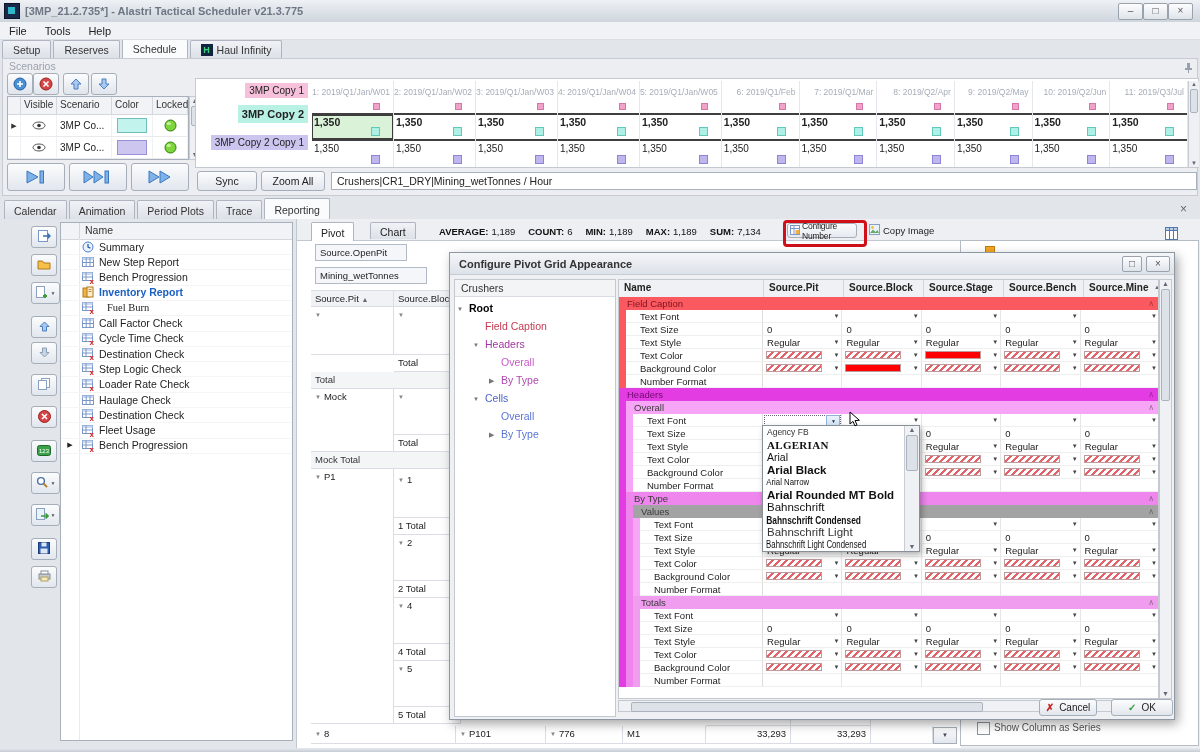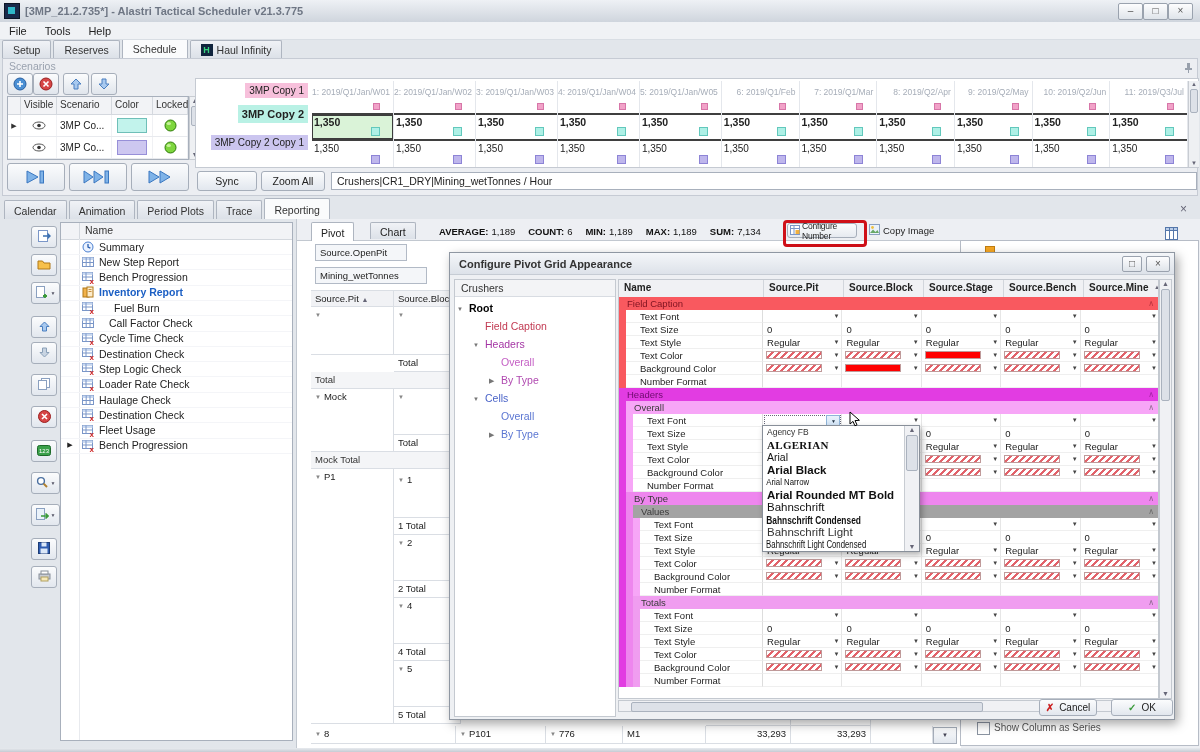--- a/index.html
+++ b/index.html
@@ -490,34 +490,34 @@
           <div style="width: 18px; text-align: center; font-size: 7px; color: rgb(34, 34, 34);"></div>
           <div class="ric" style="margin-left: 3px;">
             <svg width="13" height="13">
               <rect x="0.5" y="1.5" width="10" height="8" fill="#fff" stroke="#7a96c8"></rect>
               <rect x="0.5" y="1.5" width="10" height="2.4" fill="#c8d8f0"></rect>
               <line x1="4" y1="1.5" x2="4" y2="9.5" stroke="#7a96c8"></line>
               <line x1="0.5" y1="6" x2="10.5" y2="6" stroke="#7a96c8"></line>
               <text x="7.5" y="13" font-size="8" fill="#cc2222" font-weight="bold" font-family="sans-serif">x</text>
             </svg>
           </div>
-          <div style="margin-left: 18px;">Fuel Burn</div>
+          <div style="margin-left: 11px; font-family: Liberation Serif, serif;">Fuel Burn</div>
         </div>
         <div class="rp-row" style="top: 76.5px;">
           <div style="width: 18px; text-align: center; font-size: 7px; color: rgb(34, 34, 34);"></div>
           <div class="ric" style="margin-left: 3px;">
             <svg width="12" height="12">
               <rect x="0.5" y="1.5" width="11" height="9" fill="#fff" stroke="#7a96c8"></rect>
               <rect x="0.5" y="1.5" width="11" height="2.5" fill="#c8d8f0"></rect>
               <line x1="4.2" y1="1.5" x2="4.2" y2="10.5" stroke="#7a96c8"></line>
               <line x1="8" y1="1.5" x2="8" y2="10.5" stroke="#7a96c8"></line>
               <line x1="0.5" y1="6.5" x2="11.5" y2="6.5" stroke="#7a96c8"></line>
             </svg>
           </div>
-          <div style="margin-left: 13px;">Call Factor Check</div>
+          <div style="margin-left: 3px;">Call Factor Check</div>
         </div>
         <div class="rp-row" style="top: 91.8px;">
           <div style="width: 18px; text-align: center; font-size: 7px; color: rgb(34, 34, 34);"></div>
           <div class="ric" style="margin-left: 3px;">
             <svg width="13" height="13">
               <rect x="0.5" y="1.5" width="10" height="8" fill="#fff" stroke="#7a96c8"></rect>
               <rect x="0.5" y="1.5" width="10" height="2.4" fill="#c8d8f0"></rect>
               <line x1="4" y1="1.5" x2="4" y2="9.5" stroke="#7a96c8"></line>
               <line x1="0.5" y1="6" x2="10.5" y2="6" stroke="#7a96c8"></line>
               <text x="7.5" y="13" font-size="8" fill="#cc2222" font-weight="bold" font-family="sans-serif">x</text>

